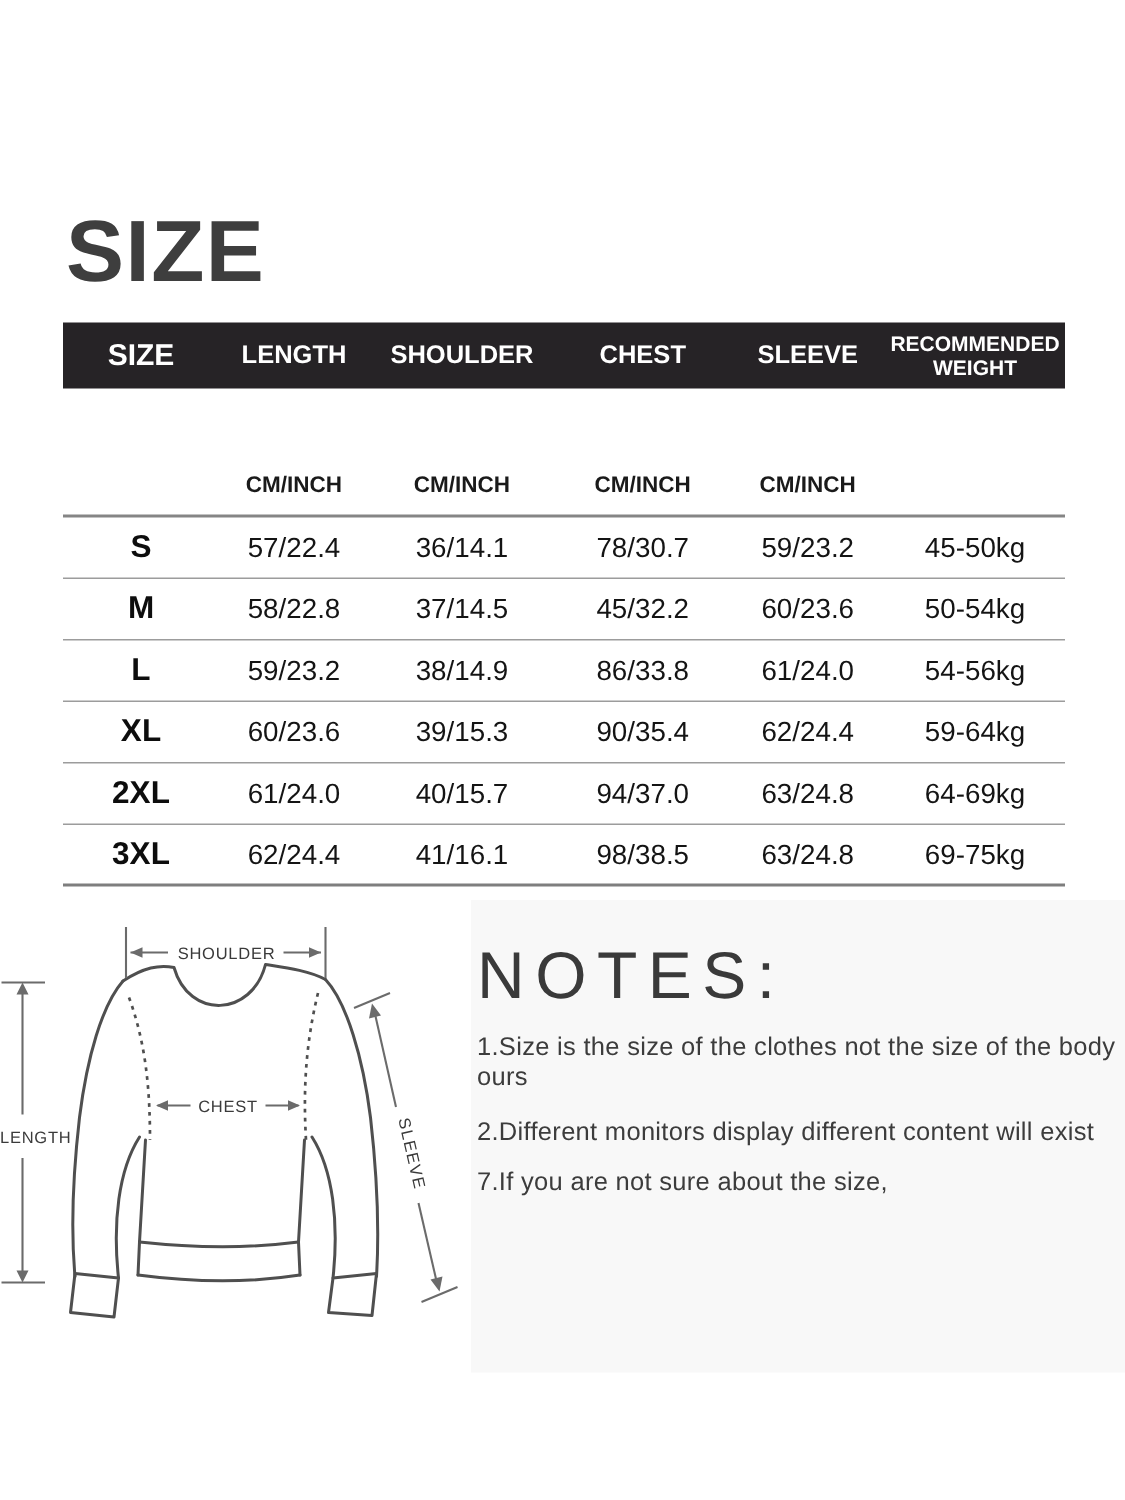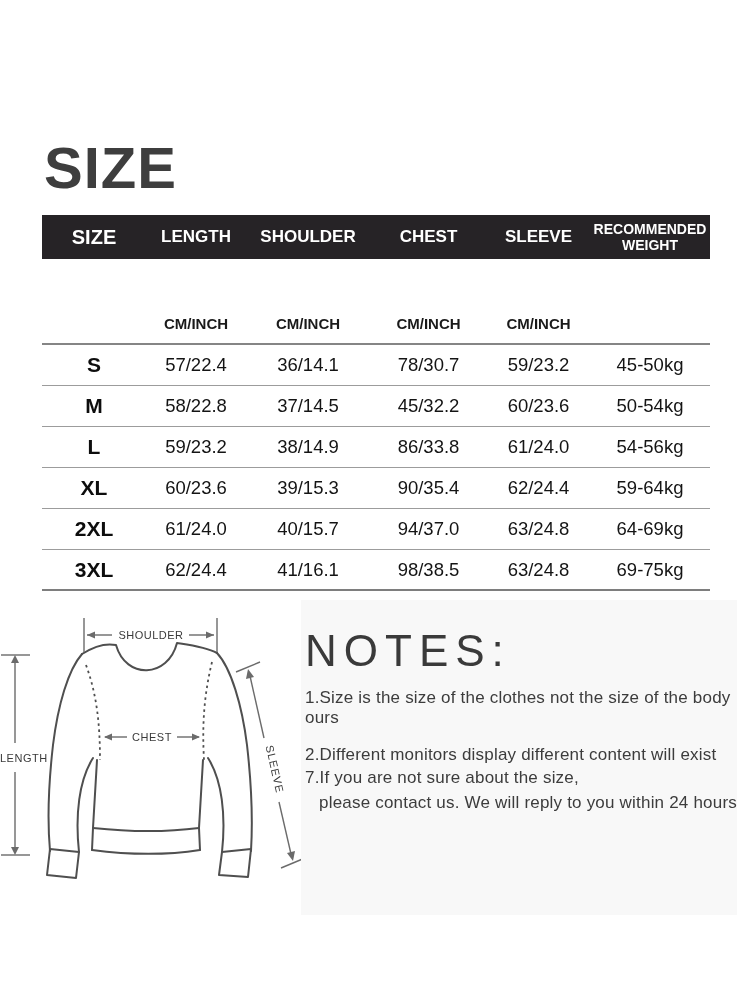--- a/index.html
+++ b/index.html
@@ -18,27 +18,27 @@
   .t-head .cell.col-weight { font-size:14px; line-height:1.15; }
   .t-units { height:42px; align-items:center; border-bottom:2px solid #858585;margin-top:44px; }
   .t-units .cell { text-align:center; font-weight:700; font-size:15px; color:#1a1a1a; }
   .t-row { height:41px; align-items:center; border-bottom:1px solid #9c9c9c; }
   .t-row .cell { text-align:center; font-size:18.5px; color:#141414; }
   .t-row .cell.col-size { font-weight:700; font-size:21px; color:#0d0d0d; }
   .t-row:last-child { border-bottom:2px solid #7e7e7e; }
 
   .diagram { position:absolute; left:0; top:610px; width:320px; height:300px; }
 
-  .notes-panel { position:absolute; left:301px; top:600px; width:436px; height:315px;
+  .notes-panel { position:absolute; left:314px; top:600px; width:436px; height:315px;
                  background:#f8f8f8; padding:26px 0 0 4px; }
   .notes-heading { font-size:44px; font-weight:100; letter-spacing:7px; color:#3a3a3a;
                    margin-bottom:12px; }
   .note-line { font-size:17px; color:#3c3c3c; letter-spacing:0.2px; }
   .nl-0 { margin-bottom:17px; }
-  .nl-1 { margin-bottom:3px; }
+  .nl-1 { margin-bottom:13px; }
   .nl-2 { margin-bottom:15px; padding-left:14px; }
   .nl-3 { margin-bottom:13px; padding-left:4px; }
   .nl-4 { margin-bottom:5px; }
   .nl-5 { padding-left:14px; }
 
   svg text { font-family:"Liberation Sans", sans-serif; fill:#3a3a3a; }
 </style>
 </head>
 <body>
 
@@ -173,16 +173,15 @@
       <polygon points="293,251 295,241 287,243" fill="#6b6b6b" stroke="none"></polygon>
     </g>
     <text x="271" y="160" font-size="11" letter-spacing="1" text-anchor="middle" transform="rotate(77 271 160)">SLEEVE</text>
   </svg>
 
   <div class="notes-panel">
     <div class="notes-heading">NOTES:</div>
     <div class="note-line nl-0">1.Size is the size of the clothes not the size of the body ours</div>
     <div class="note-line nl-1">2.Different monitors display different content will exist</div>
     <div class="note-line nl-4">7.If you are not sure about the size,</div>
-    <div class="note-line nl-5">please contact us. We will reply to you within 24 hours</div>
   </div>
 
 </div>
 
 </body></html>

